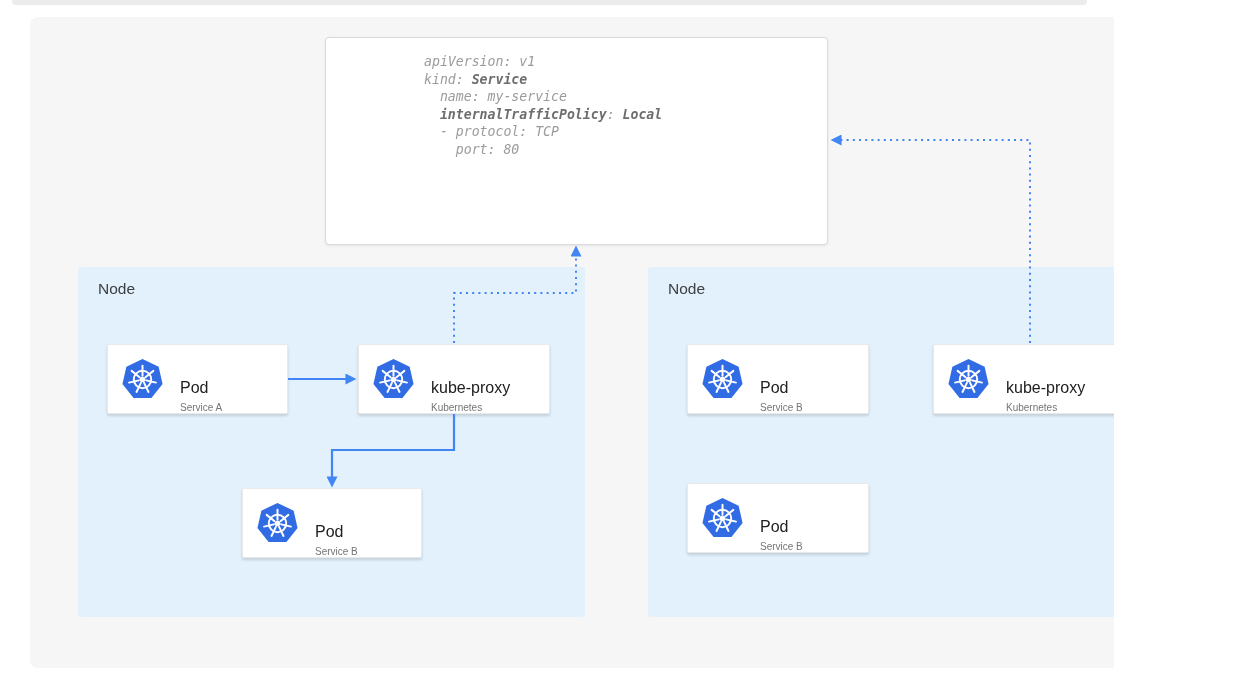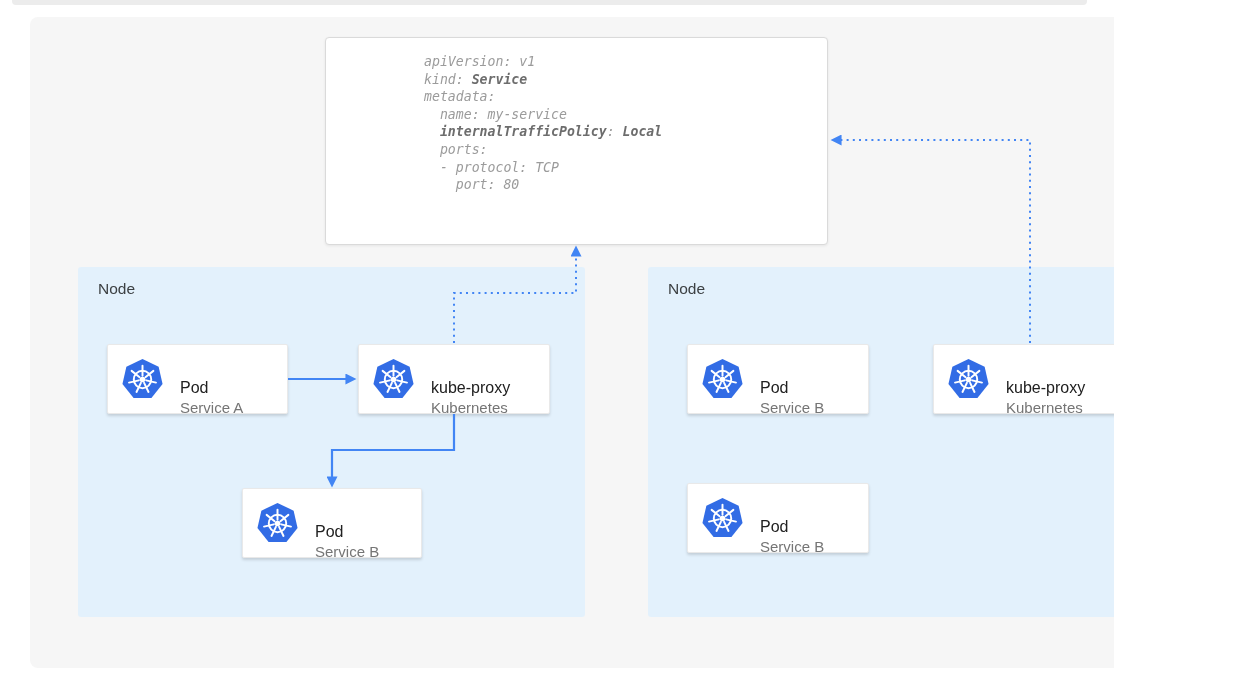--- a/index.html
+++ b/index.html
@@ -31,21 +31,21 @@
   .node{position:absolute;width:507px;height:350px;background:var(--node-bg);border-radius:3px;}
   .node-left{left:48px;top:250px;}
   .node-right{left:618px;top:250px;width:509px;}
   .node-label{position:absolute;left:20px;top:13px;font-size:15.5px;color:var(--node-label-text);}
 
   .card{position:absolute;height:70px;background:#ffffff;border:1px solid #e9e9e9;border-radius:2px;
     box-shadow:0 2px 3px rgba(0,0,0,0.14);box-sizing:border-box;display:flex;align-items:center;}
   .k8s{width:45px;height:45px;margin-left:12px;flex:0 0 auto;}
   .card-text{margin-left:15px;}
   .card-title{font-size:16px;line-height:21px;color:var(--title-text);margin-top:36px;}
-  .card-subtitle{font-size:15px;line-height:20px;color:var(--subtitle-text);}
+  .card-subtitle{font-size:10px;line-height:20px;color:var(--subtitle-text);}
 
   .edges-svg{position:absolute;left:0;top:0;width:1233px;height:683px;pointer-events:none;}
   .edge{fill:none;stroke:var(--arrow-blue);}
   .edge-solid{stroke-width:2.2px;}
   .edge-dotted{stroke-width:2px;stroke-dasharray:2 4.2;}
   .arrow-head{fill:var(--arrow-blue);}
 
   .k8s-hept{fill:var(--kubernetes-blue);}
   .k8s-wheel{stroke:#ffffff;fill:none;stroke-width:2.1px;stroke-linecap:round;}
   .k8s-hub{fill:#ffffff;}
@@ -75,24 +75,22 @@
 <div class="canvas">
 
   <div class="top-bar"></div>
 
   <div class="stage">
 
     <div class="yaml-card">
       <div class="yaml-code">
           <div class="code-line"><span>apiVersion: v1</span></div>
           <div class="code-line"><span>kind: </span><span class="b">Service</span></div>
-          <div class="code-line"><span>metadata:</span></div>
           <div class="code-line"><span>  name: my-service</span></div>
           <div class="code-line"><span>  </span><span class="b">internalTrafficPolicy</span><span>: </span><span class="b">Local</span></div>
-          <div class="code-line"><span>  ports:</span></div>
           <div class="code-line"><span>  - protocol: TCP</span></div>
           <div class="code-line"><span>    port: 80</span></div>
         </div>
     </div>
 
     <div class="node node-left">
       <div class="node-label">Node</div>
 
       <div class="card" style="left:29px;top:77px;width:181px">
         <svg class="k8s" viewBox="0 0 48 48">

